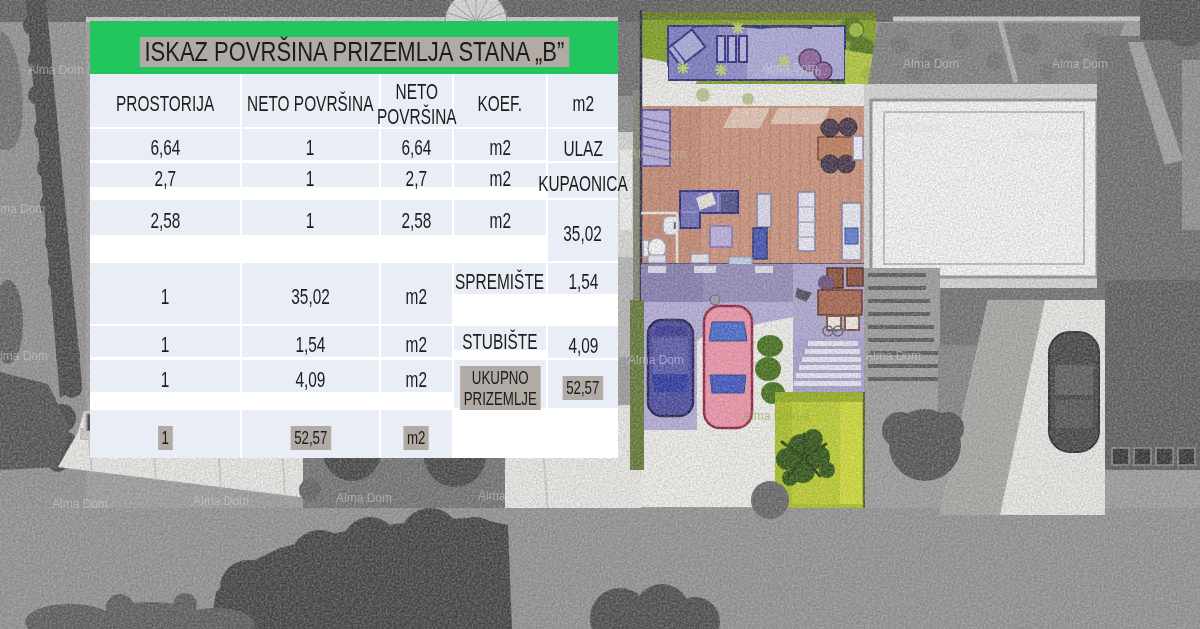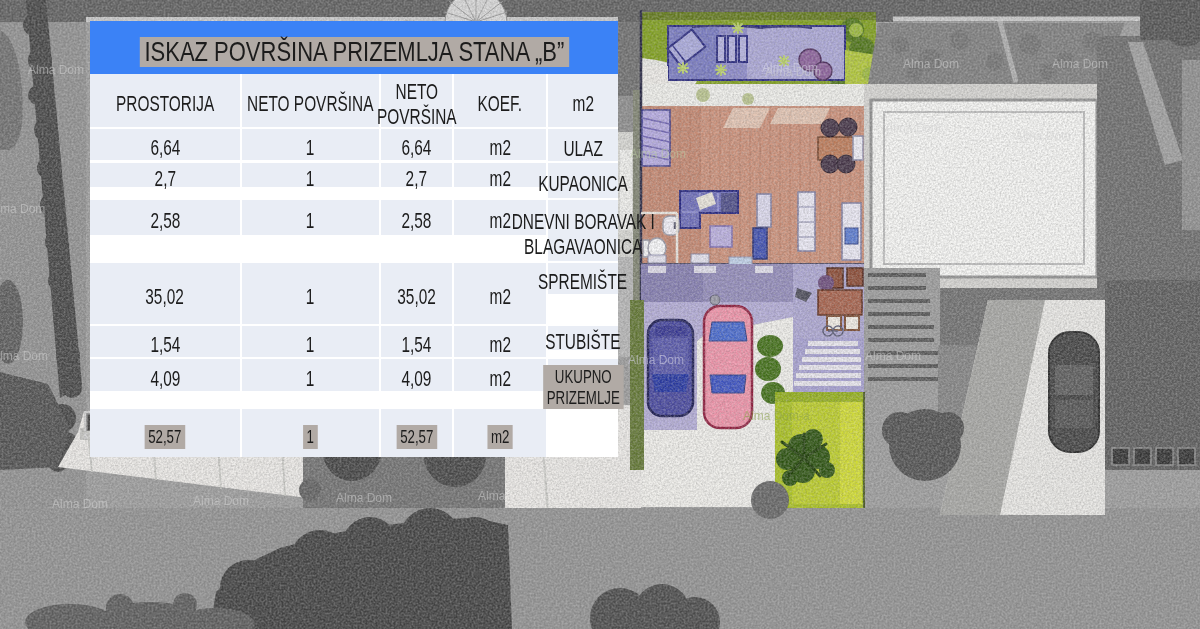--- a/index.html
+++ b/index.html
@@ -1,18 +1,18 @@
 <!DOCTYPE html>
 <html><head>
 <meta charset="utf-8">
 <style>
   html,body{margin:0;padding:0;}
   #stage{position:relative;width:1200px;height:629px;overflow:hidden;background:#9b9b9b;font-family:"Liberation Sans",sans-serif;}
   #bg{position:absolute;left:0;top:0;}
-  #areatable{position:absolute;left:90px;top:21px;width:528px;height:390px;background:#3b82f6;}
+  #areatable{position:absolute;left:90px;top:21px;width:528px;height:390px;background:#22c55e;}
   .ttl{width:100%;display:flex;justify-content:center;align-items:flex-start;padding-top:16px;height:43px;}
   .ttl span{background:#b1aaa5;color:#1c1c1c;font-size:28px;line-height:1.06;padding:0px 6px;display:inline-block;transform:scaleX(0.785);transform-origin:center;white-space:nowrap;}
   .grid{position:absolute;left:0;top:53px;width:528px;display:grid;grid-template-columns:150px 137px 71px 92px 70px;gap:2px;background:#fff;}
   .c{background:#e9edf5;box-sizing:border-box;padding-top:8px;display:flex;align-items:center;justify-content:center;color:#1c1c1c;font-size:22px;text-align:center;line-height:1.12;}
   .c span{display:inline-block;transform:scaleX(0.70);transform-origin:center;white-space:nowrap;}
   .hl{background:#b1aaa5;padding:1px 5px;font-size:19px;}
 </style>
 </head>
 <body>
 <div id="stage">
@@ -578,23 +578,20 @@
           <span>1</span>
         </div>
     <div class="c" style="height:35px">
           <span>2,58</span>
         </div>
     <div class="c" style="height:35px">
           <span>m2</span>
         </div>
 
     <div class="c" style="height:61px">
-          <span class="wrap2">DNEVNI BORAVAK I<br>BLAGAVAONICA</span>
-        </div>
-    <div class="c" style="height:61px">
           <span>35,02</span>
         </div>
     <div class="c" style="height:61px">
           <span>1</span>
         </div>
     <div class="c" style="height:61px">
           <span>35,02</span>
         </div>
     <div class="c" style="height:61px">
           <span>m2</span>

